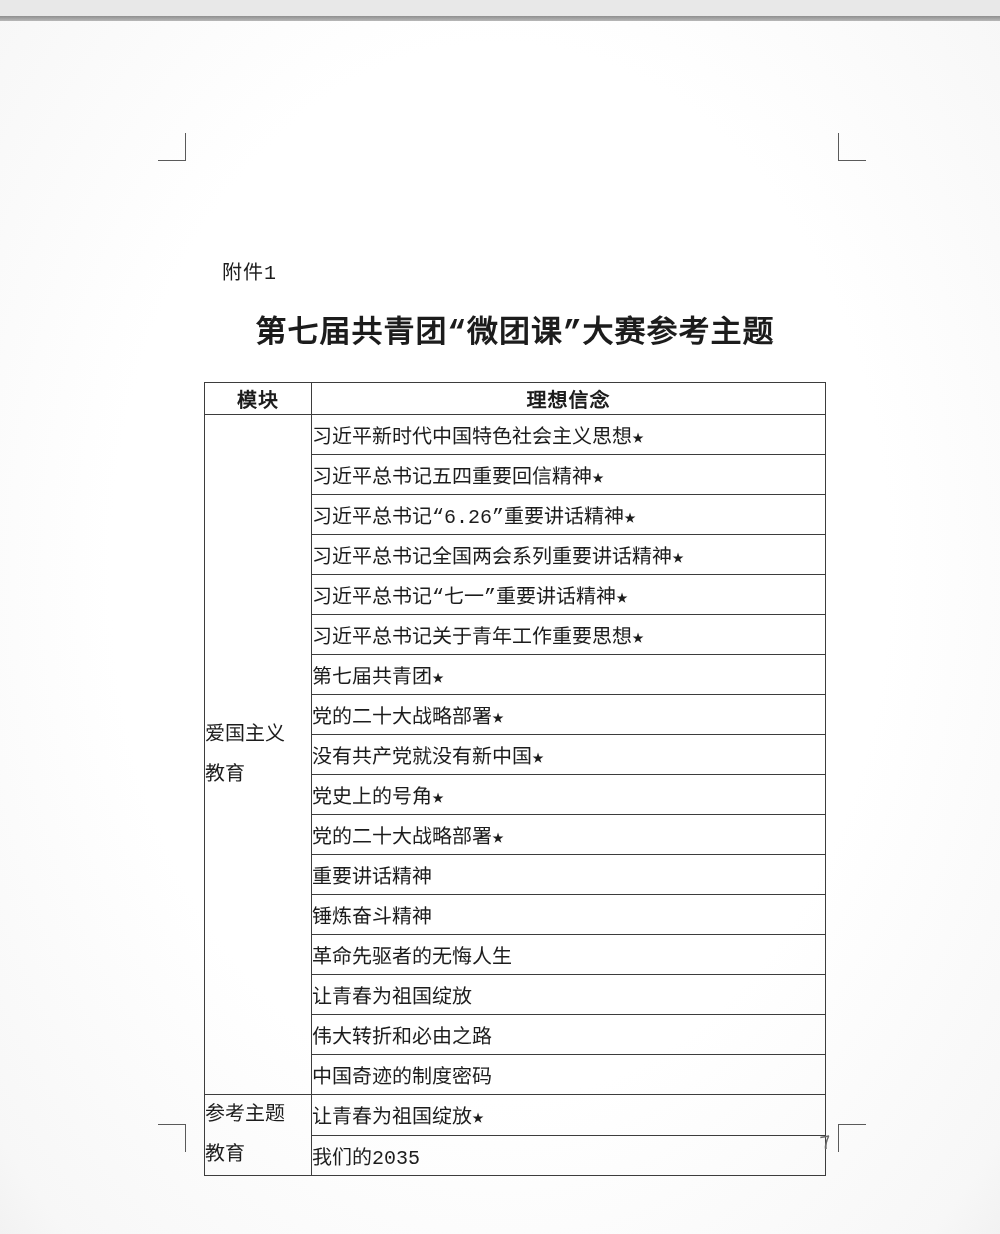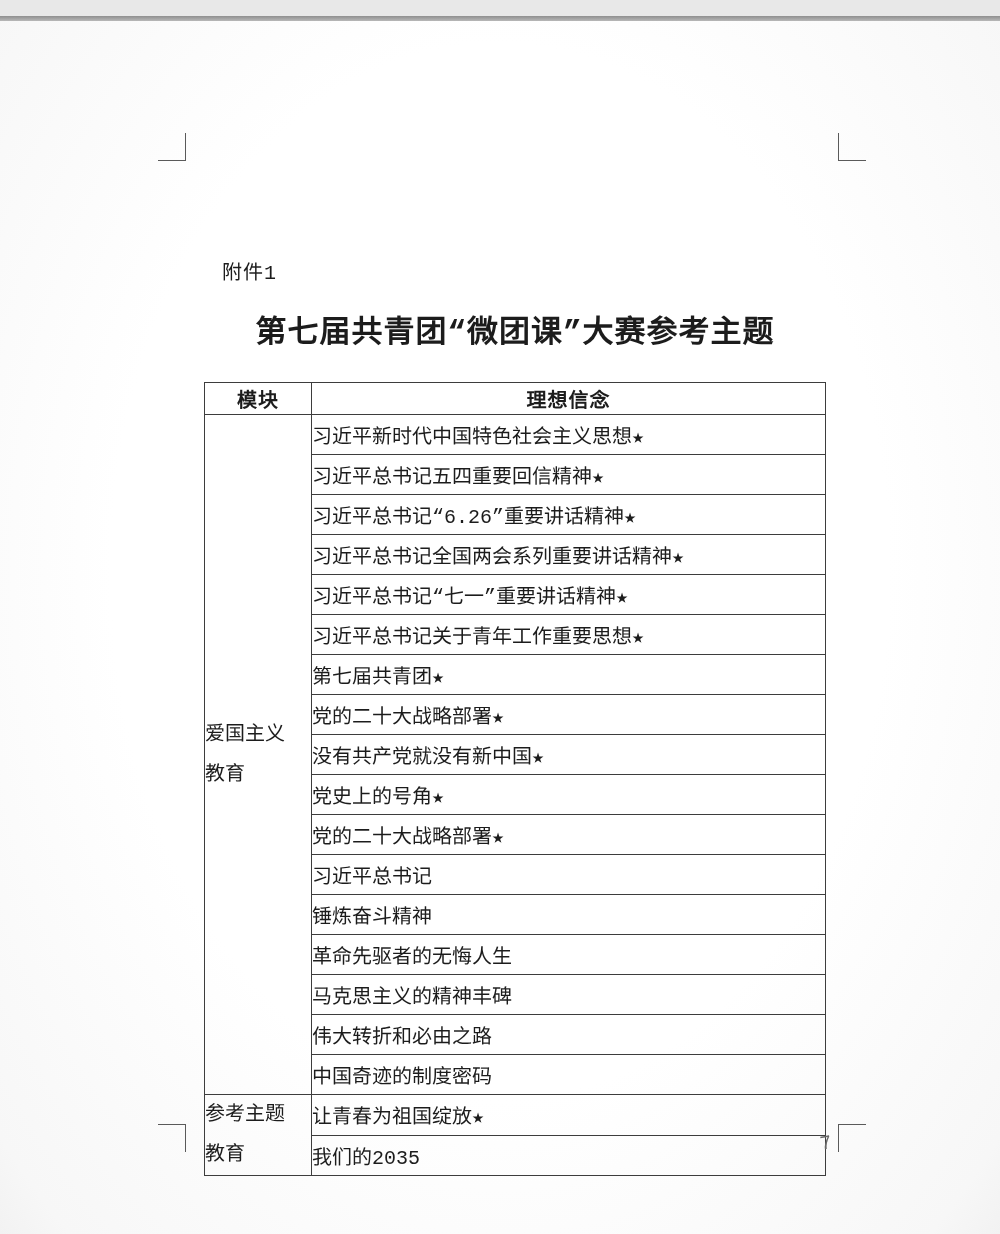--- a/index.html
+++ b/index.html
@@ -108,30 +108,30 @@
         <tr>
           <td class="topic-cell">没有共产党就没有新中国★</td>
         </tr>
         <tr>
           <td class="topic-cell">党史上的号角★</td>
         </tr>
         <tr>
           <td class="topic-cell">党的二十大战略部署★</td>
         </tr>
         <tr>
-          <td class="topic-cell">习近平总书记</td>
+          <td class="topic-cell">重要讲话精神</td>
         </tr>
         <tr>
           <td class="topic-cell">锤炼奋斗精神</td>
         </tr>
         <tr>
           <td class="topic-cell">革命先驱者的无悔人生</td>
         </tr>
         <tr>
-          <td class="topic-cell">马克思主义的精神丰碑</td>
+          <td class="topic-cell">让青春为祖国绽放</td>
         </tr>
         <tr>
           <td class="topic-cell">伟大转折和必由之路</td>
         </tr>
         <tr>
           <td class="topic-cell">中国奇迹的制度密码</td>
         </tr>
         <tr>
           <td class="module-cell" rowspan="2">
             <div class="module-line">参考主题</div>

